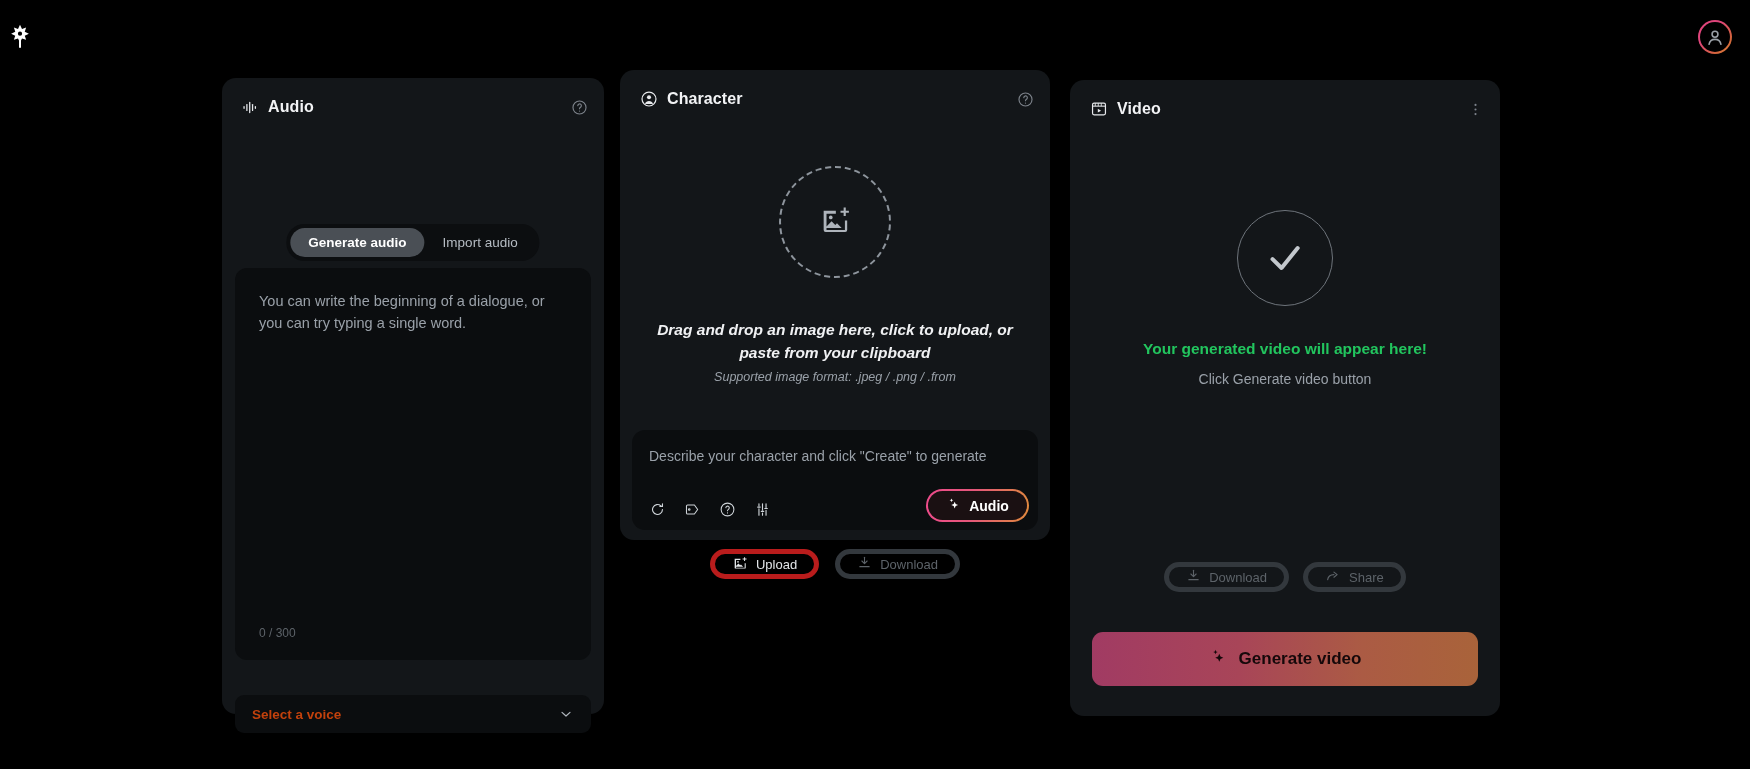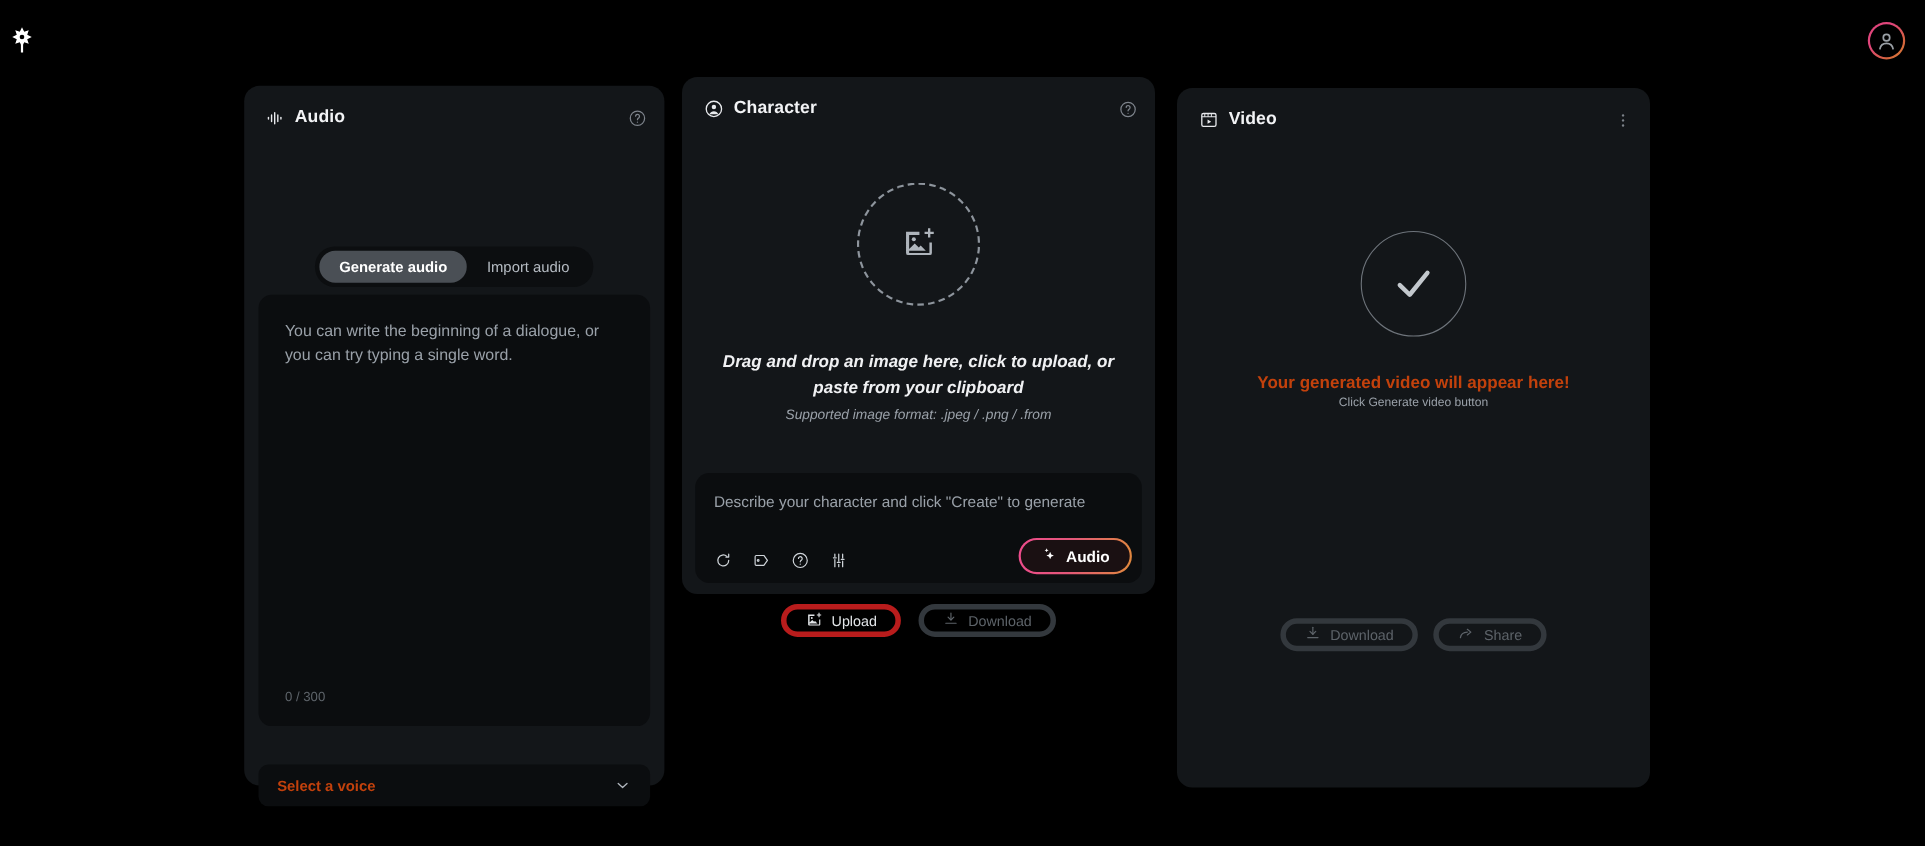--- a/index.html
+++ b/index.html
@@ -167,23 +167,23 @@
     position: absolute; left: 0; top: 130px; width: 100%;
     display: flex; flex-direction: column; align-items: center;
   }
   .check-circle {
     width: 96px; height: 96px; border-radius: 50%;
     border: 1.4px solid #6e747b;
     display: flex; align-items: center; justify-content: center;
     color: #c3c8cd;
   }
   .video-title {
-    margin-top: 34px; color: #c2410c; font-size: 15.5px; font-weight: 700;
-  }
-  .video-sub { margin-top: 2px; color: #9aa1a9; font-size: 11px; text-align: right; }
+    margin-top: 34px; color: #22c55e; font-size: 15.5px; font-weight: 700;
+  }
+  .video-sub { margin-top: 13px; color: #9aa1a9; font-size: 14px; text-align: right; }
 
   .video-actions {
     position: absolute; left: 0; top: 482px; width: 100%;
     display: flex; justify-content: center; gap: 14px;
   }
 
   .gen-video-btn {
     position: absolute; left: 22px; bottom: 30px; width: 386px; height: 54px;
     border-radius: 11px; border: none; cursor: pointer;
     background: linear-gradient(90deg, #a13b63 0%, #a84558 38%, #ab5b44 70%, #a9633a 100%);
@@ -397,13 +397,22 @@
       <span>
         <svg viewBox="0 0 24 24" width="16" height="16" fill="none" stroke="currentColor" stroke-width="1.7" stroke-linecap="round" stroke-linejoin="round">
           <path d="M4 17.5c.6-5 4.2-7.4 9.4-7.6"></path>
           <polyline points="13.4 6.2 18.2 10 13.4 13.8"></polyline>
         </svg>
       </span>
       <span>Share</span>
     </button>
   </div>
 
+  <button class="gen-video-btn">
+    <span>
+      <svg viewBox="0 0 24 24" width="19" height="19" fill="currentColor">
+        <path d="M13 8.5l1.5 3.6 3.6 1.5-3.6 1.5L13 18.7l-1.5-3.6-3.6-1.5 3.6-1.5z"></path>
+        <path d="M8.2 3.6l.8 2 2 .8-2 .8-.8 2-.8-2-2-.8 2-.8z"></path>
+      </svg>
+    </span>
+    <span>Generate video</span>
+  </button>
 </div>
 
 </body></html>

